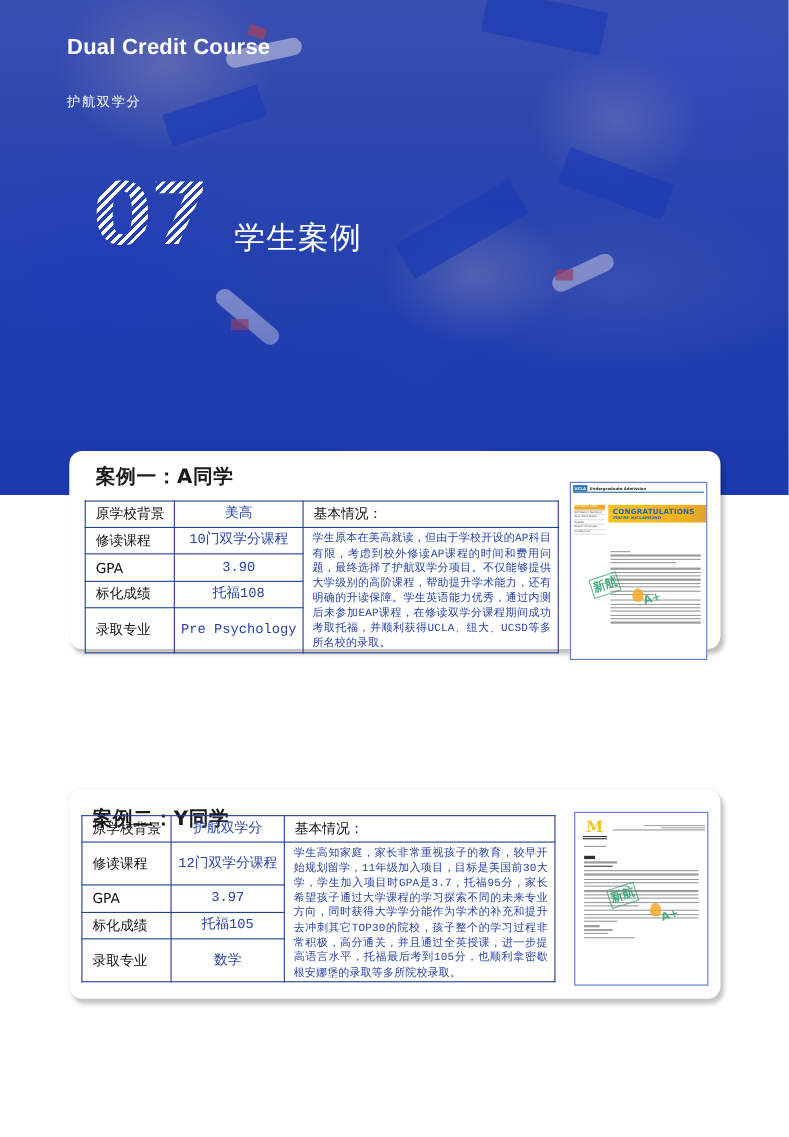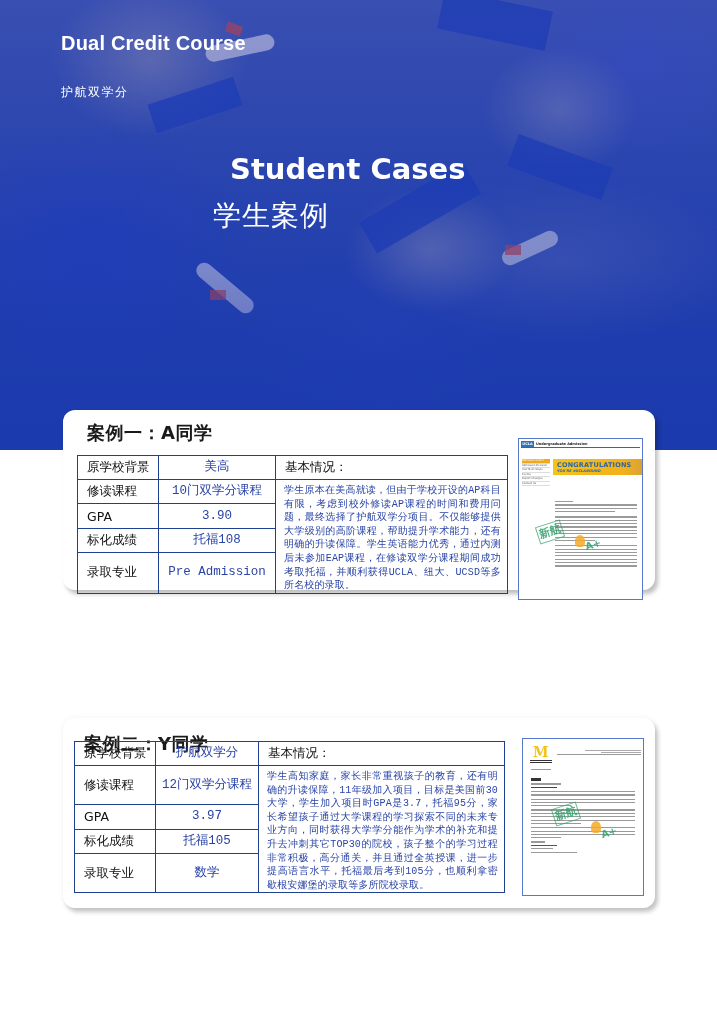--- a/index.html
+++ b/index.html
@@ -131,21 +131,21 @@
   <div class="scroll" style="left:190px;top:280px;width:70px;transform:rotate(40deg);"></div>
   <div class="scroll" style="left:500px;top:240px;width:60px;transform:rotate(-25deg);"></div>
   <div class="ribbon" style="left:226px;top:24px;transform:rotate(20deg);"></div>
   <div class="ribbon" style="left:210px;top:290px;"></div>
   <div class="ribbon" style="left:505px;top:245px;"></div>
   <div class="veil"></div>
 
   <div class="title-en">Dual Credit Course</div>
   <div class="subtitle-cn">护航双学分</div>
 
-  <div class="section-en">Student Cases</div>
+  <div class="section-num">07</div>
   <div class="section-cn">学生案例</div>
 </div>
 
 <div class="card card1"></div>
 <div class="case-title case1-title">案例一：A同学</div>
 
 <table class="case t1">
   <colgroup>
       <col class="c1">
       <col class="c2">
@@ -165,21 +165,21 @@
   <tr style="height:24px;">
     <td class="lbl">GPA</td>
     <td class="val">3.90</td>
   </tr>
   <tr style="height:24px;">
     <td class="lbl">标化成绩</td>
     <td class="val">托福108</td>
   </tr>
   <tr style="height:40px;">
     <td class="lbl">录取专业</td>
-    <td class="val">Pre Admission</td>
+    <td class="val">Pre Psychology</td>
   </tr>
 </tbody>
   </table>
 
 <div class="letter letter1">
   <div class="ucla-bar">
     <div class="ucla-logo">UCLA</div>
     <div class="ucla-head">Undergraduate Admission</div>
   </div>
   <div class="ucla-nav">
@@ -232,21 +232,21 @@
     </colgroup>
   <tbody>
       <tr style="height:24px;">
     <td class="lbl">原学校背景</td>
     <td class="val">护航双学分</td>
     <td class="hdr">基本情况：</td>
   </tr>
   <tr style="height:38px;">
     <td class="lbl">修读课程</td>
     <td class="val">12门双学分课程</td>
-    <td class="desc" rowspan="4">学生高知家庭，家长非常重视孩子的教育，还有明确的升读保障，11年级加入项目，目标是美国前30大学，学生加入项目时GPA是3.7，托福95分，家长希望孩子通过大学课程的学习探索不同的未来专业方向，同时获得大学学分能作为学术的补充和提升去冲刺其它TOP30的院校，孩子整个的学习过程非常积极，高分通关，并且通过全英授课，进一步提高语言水平，托福最后考到105分，也顺利拿密歇根安娜堡的录取等多所院校录取。</td>
+    <td class="desc" rowspan="4">学生高知家庭，家长非常重视孩子的教育，较早开始规划留学，11年级加入项目，目标是美国前30大学，学生加入项目时GPA是3.7，托福95分，家长希望孩子通过大学课程的学习探索不同的未来专业方向，同时获得大学学分能作为学术的补充和提升去冲刺其它TOP30的院校，孩子整个的学习过程非常积极，高分通关，并且通过全英授课，进一步提高语言水平，托福最后考到105分，也顺利拿密歇根安娜堡的录取等多所院校录取。</td>
   </tr>
   <tr style="height:24px;">
     <td class="lbl">GPA</td>
     <td class="val">3.97</td>
   </tr>
   <tr style="height:24px;">
     <td class="lbl">标化成绩</td>
     <td class="val">托福105</td>
   </tr>
   <tr style="height:38px;">

